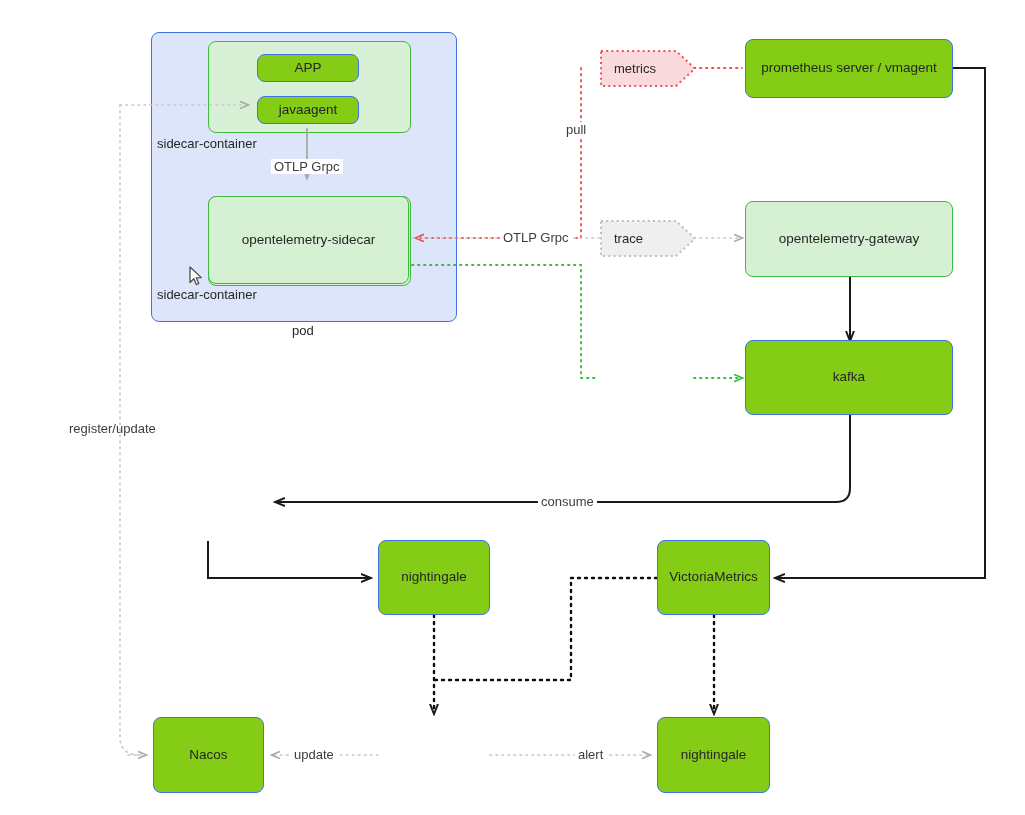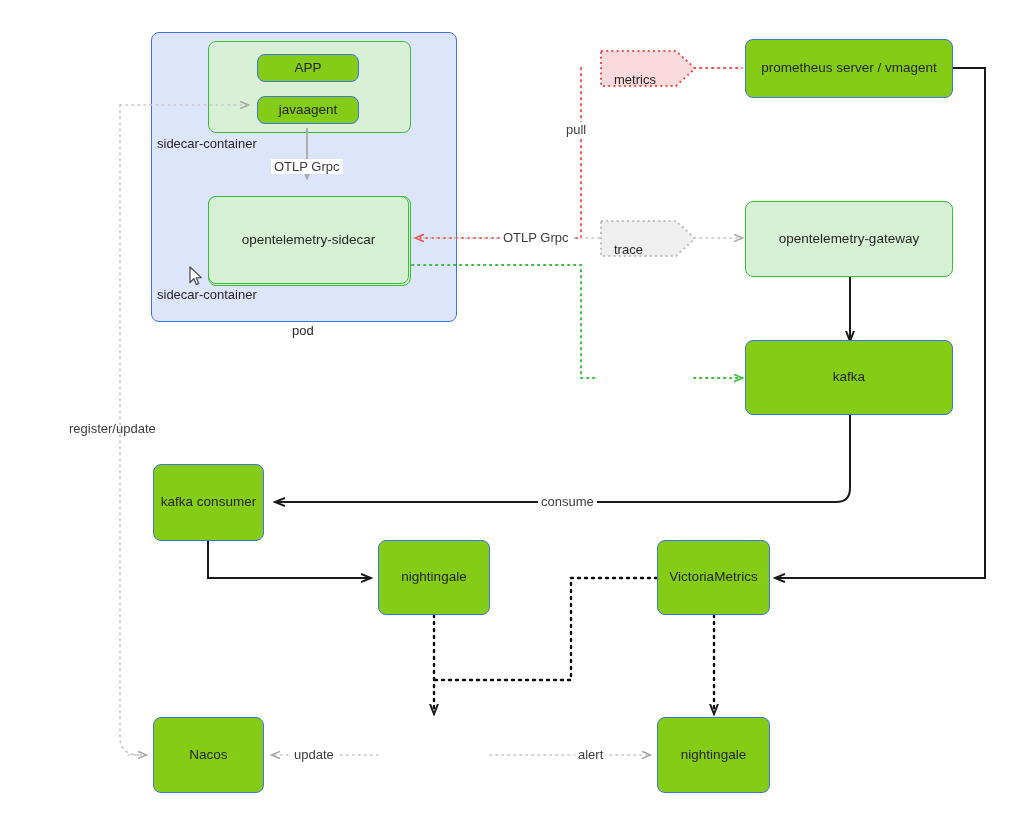--- a/index.html
+++ b/index.html
@@ -12,21 +12,21 @@
         font-size:13.5px;color:#262626;line-height:1.25;padding:2px 6px;}
   .blue{background:#84cc16;border:1.6px solid #3f73e3;}
   .green{background:#d6f0d3;border:1.6px solid #3dbb3d;}
   .podbox{background:#dde5fb;border:1.6px solid #3f73e3;border-radius:8px;}
   .greenbox{background:#d8f0d5;border:1.6px solid #3dbb3d;border-radius:8px;}
 
   .caption{position:absolute;font-size:13px;color:#262626;white-space:nowrap;}
   .edge-label{position:absolute;font-size:13px;color:#3d3d3d;white-space:nowrap;
               background:#fff;padding:0 3px;}
 
-  .tag{position:absolute;display:flex;align-items:flex-end;box-sizing:border-box;
+  .tag{position:absolute;display:flex;align-items:center;box-sizing:border-box;
        font-size:13px;color:#262626;padding-left:14px;}
   .tag span{position:relative;z-index:2;}
   .tag .shape{position:absolute;left:0;top:0;width:100%;height:100%;z-index:1;}
 
   .cursor{position:absolute;width:14px;height:20px;z-index:40;}
 </style>
 </head>
 <body>
 
 <div id="stage">
@@ -96,21 +96,20 @@
   <div class="node blue" style="left:257px;top:96px;width:102px;height:28px;">javaagent</div>
 
   <div class="node green" style="left:208px;top:196px;width:201px;height:88px;">opentelemetry-sidecar</div>
 
   <div class="node blue" style="left:745px;top:39px;width:208px;height:59px;">prometheus server / vmagent</div>
 
   <div class="node blue" style="left:745px;top:340px;width:208px;height:75px;">kafka</div>
 
   <div class="node green" style="left:745px;top:201px;width:208px;height:76px;">opentelemetry-gateway</div>
 
-  <div class="node blue" style="left:153px;top:464px;width:111px;height:77px;">kafka consumer</div>
 
   <div class="node blue" style="left:378px;top:540px;width:112px;height:75px;">nightingale</div>
 
   <div class="node blue" style="left:657px;top:540px;width:113px;height:75px;">VictoriaMetrics</div>
 
   <div class="node blue" style="left:153px;top:717px;width:111px;height:76px;">Nacos</div>
 
 
   <div class="node blue" style="left:657px;top:717px;width:113px;height:76px;">nightingale</div>
 

